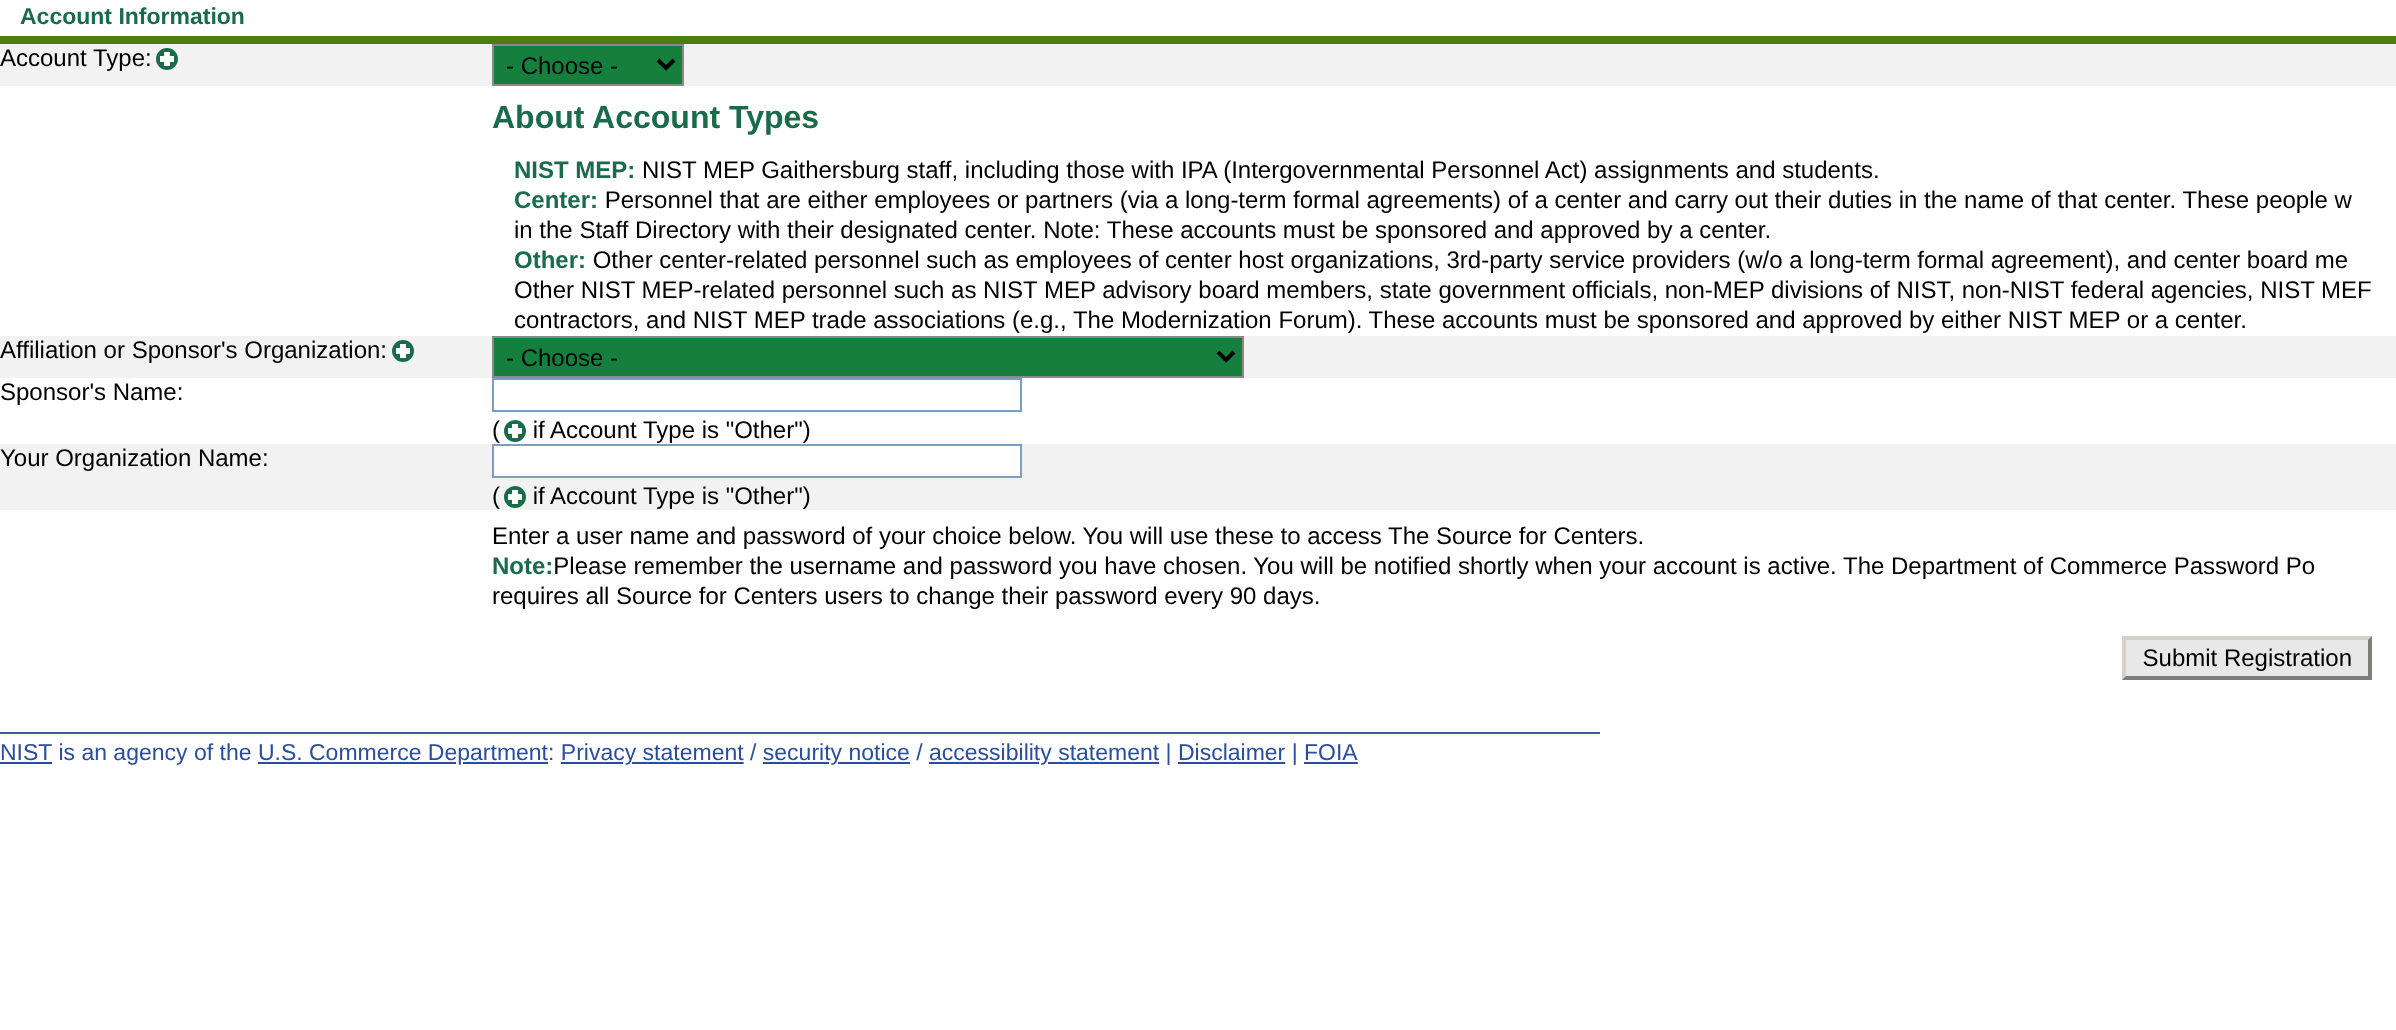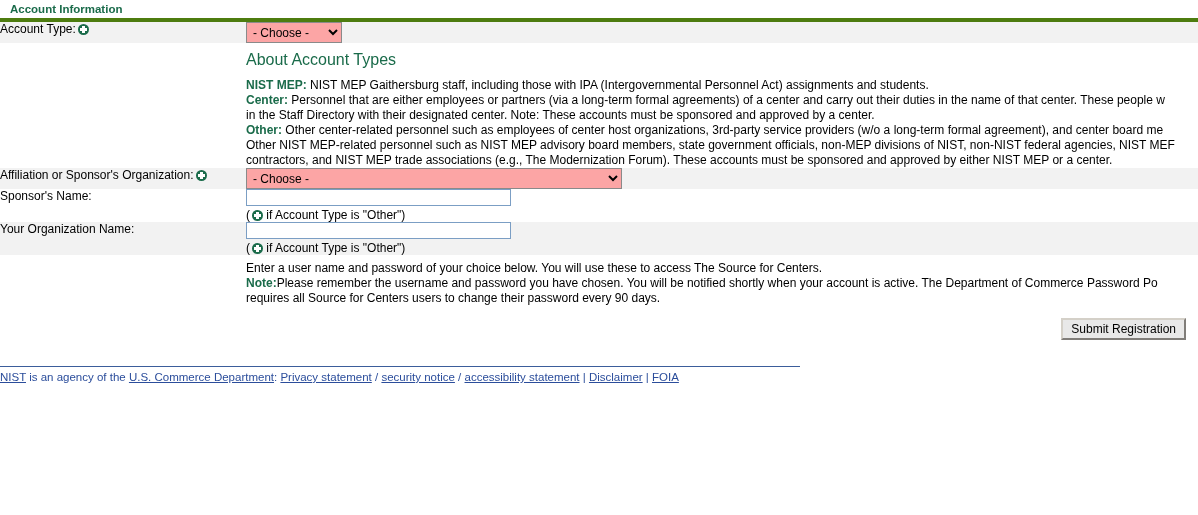--- a/index.html
+++ b/index.html
@@ -74,52 +74,53 @@
     top: 4px;
     width: 7px;
     height: 3px;
     background: #ffffff;
   }
   select.choose {
     font-family: "Liberation Sans", sans-serif;
     font-size: 12px;
     height: 21px;
     border: 1px solid #8a8a8a;
-    background: #fca5a5;
+    background: #15803d;
     padding: 1px 2px;
   }
   select.small { width: 96px; }
   select.wide  { width: 376px; }
 
   input.text {
     font-family: "Liberation Sans", sans-serif;
     font-size: 12px;
     height: 17px;
     border: 1px solid #7b9ec4;
     background: #ffffff;
     padding: 1px 2px;
     box-sizing: border-box;
   }
   input.w265 { width: 265px; }
   input.w145 { width: 145px; }
 
   .about-title {
     color: #1a6b4a;
-    font-weight: normal;
+    font-weight: bold;
     font-size: 16px;
     margin: 8px 0 9px 0;
   }
   .about-body {
     font-size: 12px;
     line-height: 15px;
     white-space: nowrap;
   }
   .about-body .term {
     color: #1a6b4a;
     font-weight: bold;
+    margin-left: 11px;
   }
   .note-block {
     font-size: 12px;
     line-height: 15px;
     padding: 6px 0 6px 0;
     white-space: nowrap;
   }
   .note-lead {
     color: #1a6b4a;
     font-weight: bold;

